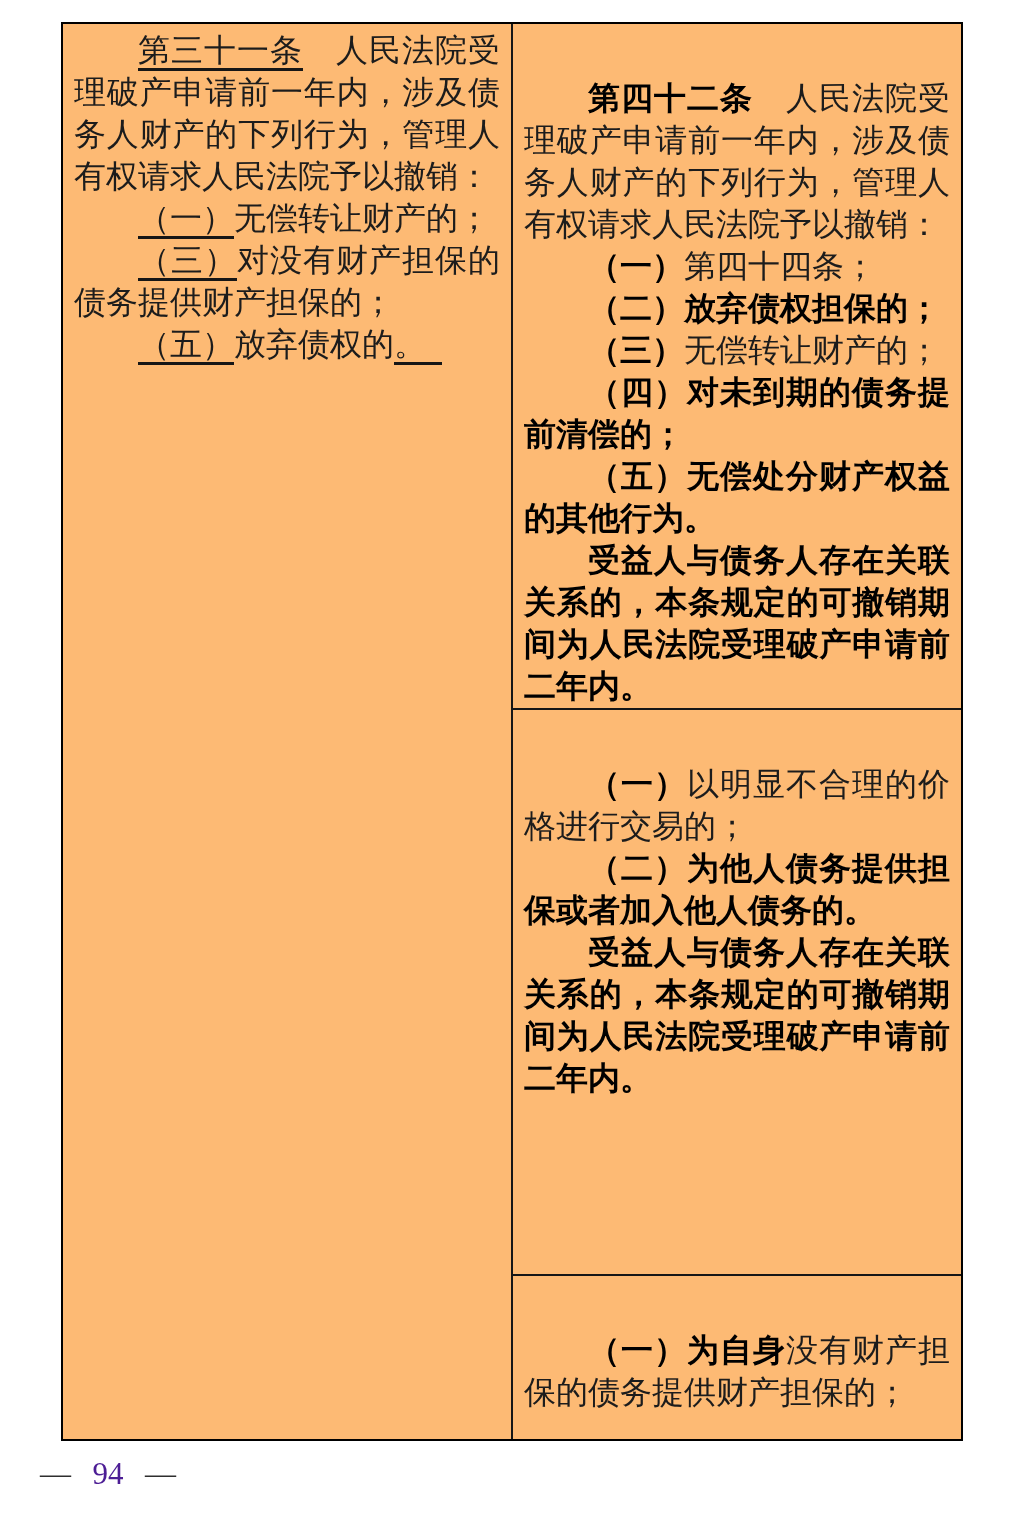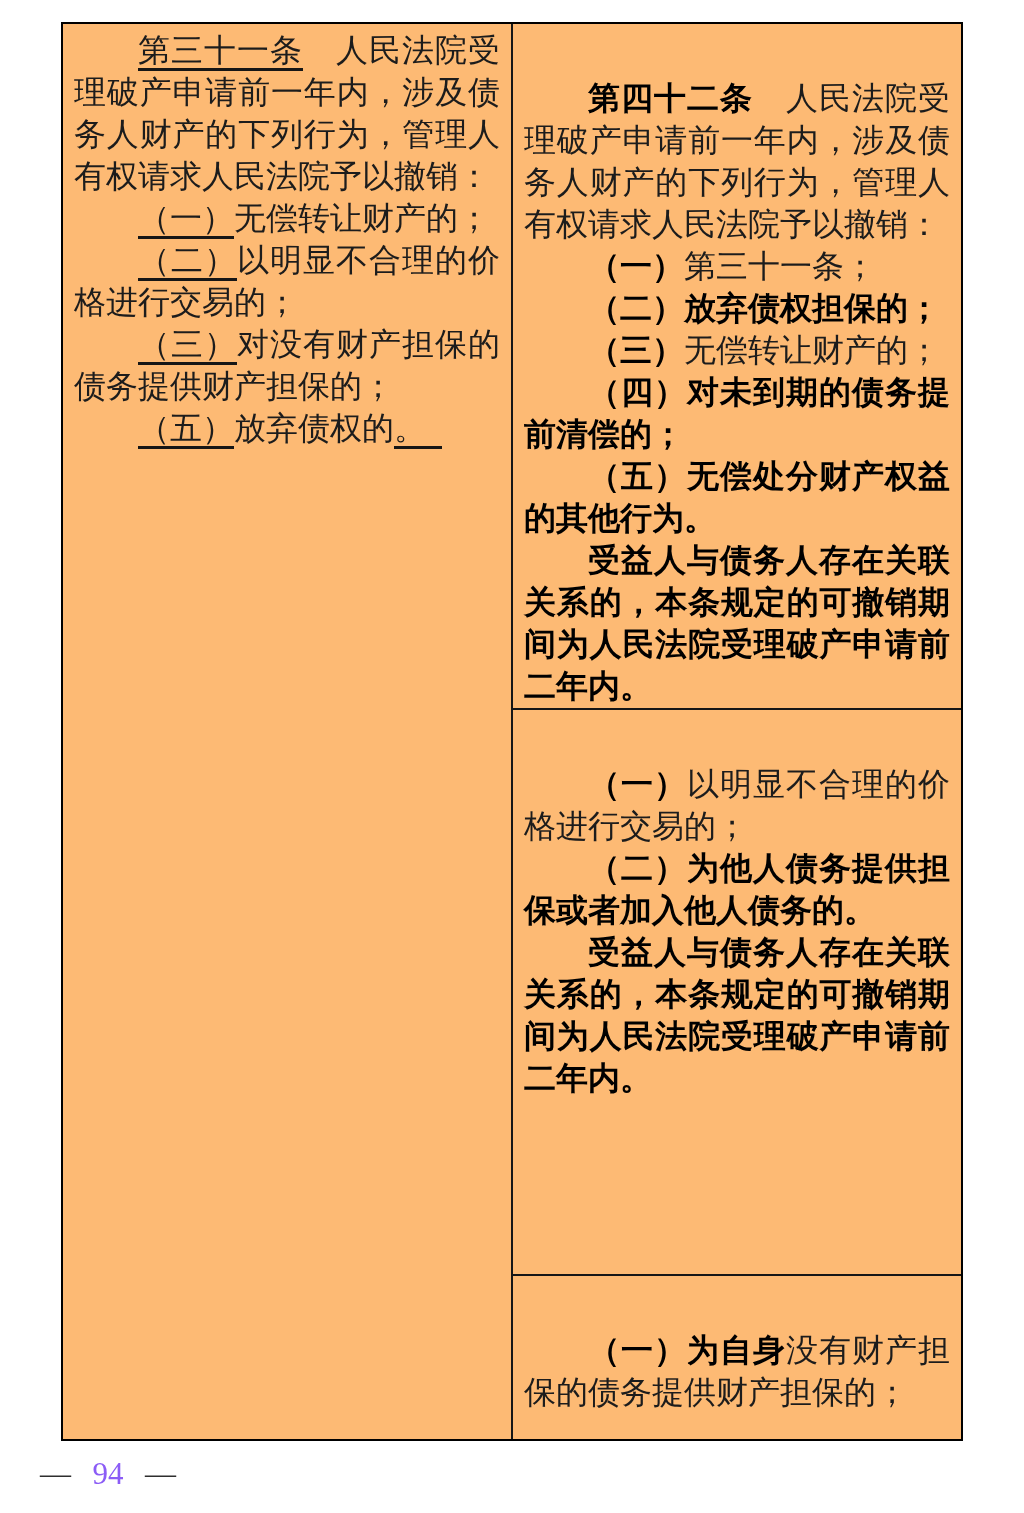--- a/index.html
+++ b/index.html
@@ -69,37 +69,36 @@
     left: 40px;
     top: 1454px;
     width: 136px;
     display: flex;
     justify-content: space-between;
     align-items: center;
     font-size: 31px;
     line-height: 40px;
     color: #2e2e2e;
   }
-  .footer .num { color: #8b5cf6; text-align: center; }
+  .footer .num { color: #4c1d95; text-align: center; }
 </style>
 </head>
 <body>
 
 <div class="cmp-table">
   <div class="lcell">
       <p class="para"><span class="u">第三十一条</span><span>　人民法院受理破产申请前一年内，涉及债务人财产的下列行为，管理人有权请求人民法院予以撤销：</span></p>
       <p class="para"><span class="u">（一）</span><span>无偿转让财产的；</span></p>
-      <p class="para"><span class="u">（二）</span><span>以明显不合理的价格进行交易的；</span></p>
       <p class="para"><span class="u">（三）</span><span>对没有财产担保的债务提供财产担保的；</span></p>
       <p class="para"><span class="u">（五）</span><span>放弃债权的</span><span class="u">。 </span></p>
     </div>
   <div class="rcol">
     <div class="rcell rcell-42">
         <p class="para"><span class="b">第四十二条</span><span>　人民法院受理破产申请前一年内，涉及债务人财产的下列行为，管理人有权请求人民法院予以撤销：</span></p>
-        <p class="para"><span class="b">（一）</span><span>第三十一条；</span></p>
+        <p class="para"><span class="b">（一）</span><span>第四十四条；</span></p>
         <p class="para"><span class="b">（二）放弃债权担保的；</span></p>
         <p class="para"><span class="b">（三）</span><span>无偿转让财产的；</span></p>
         <p class="para"><span class="b">（四）对未到期的债务提前清偿的；</span></p>
         <p class="para"><span class="b">（五）无偿处分财产权益的其他行为。</span></p>
         <p class="para"><span class="b">受益人与债务人存在关联关系的，本条规定的可撤销期间为人民法院受理破产申请前二年内。</span></p>
       </div>
     <div class="rcell rcell-43">
         <p class="para"><span class="b">（一）</span><span>以明显不合理的价格进行交易的；</span></p>
         <p class="para"><span class="b">（二）为他人债务提供担保或者加入他人债务的。</span></p>
         <p class="para"><span class="b">受益人与债务人存在关联关系的，本条规定的可撤销期间为人民法院受理破产申请前二年内。</span></p>

